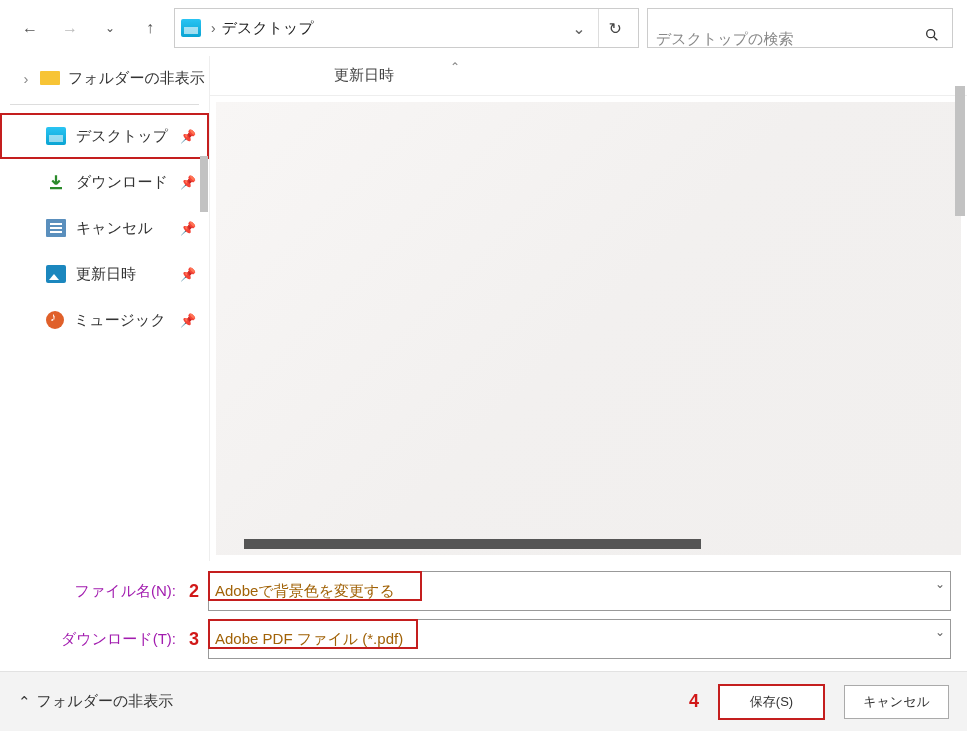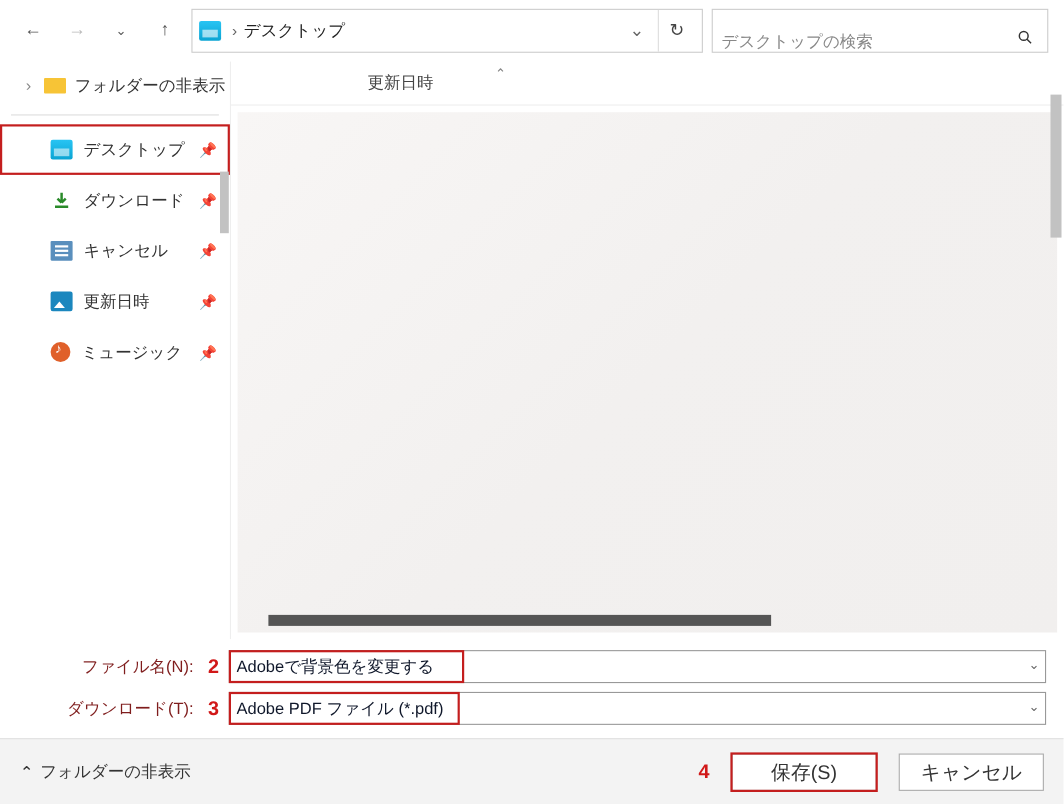--- a/index.html
+++ b/index.html
@@ -68,36 +68,36 @@
 .fh-name { width: 370px; padding-left: 10px;}
 .fh-sort { position: absolute; left: 240px; top: 4px; color: #888; font-size: 12px; }
 .fh-date { }
 .file-body { flex: 1; background: linear-gradient(135deg,#f8f6f5 0%,#f2f0ef 50%,#f1efee 100%); position: relative; margin: 6px; }
 .hscroll { position:absolute; left:28px; bottom:6px; right:260px; height:10px; background:#555; }
 .vscroll { position:absolute; right:2px; top:30px; width:10px; height:130px; background:#c2c2c2; }
 
 
 .fields { padding: 10px 16px 4px 50px; }
 .fld-row { display: flex; align-items: center; margin-bottom: 8px; gap: 6px; }
-.fld-label { width: 130px; text-align: right; font-size: 15px; color: #7f1d1d; white-space: nowrap; padding-right: 4px;}
+.fld-label { width: 130px; text-align: right; font-size: 15px; color: #a21caf; white-space: nowrap; padding-right: 4px;}
 .annot-num { color: #d11818; font-weight: bold; font-size: 18px; width: 16px; text-align: center; }
 .fld-input-wrap { position: relative; flex: 1; display: flex; }
-.fld-input { flex: 1; height: 30px; border: 1px solid #999; padding: 0 24px 0 6px; font-size: 15px; color: #0f172a; outline: none; }
+.fld-input { flex: 1; height: 40px; border: 1px solid #999; padding: 0 24px 0 6px; font-size: 15px; color: #a16207; outline: none; }
 .fld-drop { position: absolute; right: 6px; top: 6px; color: #666; font-size: 12px; cursor: pointer; }
 .value-highlight { position:absolute; left:0; top:0; height: 30px; border: 2px solid #c41e1e; pointer-events: none; }
 
 .settings-row { padding-left: 196px; margin-top: 6px; margin-bottom: 26px; }
 .settings-btn { width: 156px; height: 34px; border: 1px solid #bbb; background: #fff; color: #888; font-size: 14px; cursor: pointer; }
 
 
 .bottombar { height: 60px; background: #f3f3f3; display: flex; align-items: center; padding: 0 18px; border-top: 1px solid #e2e2e2; }
 .hide-folders { display: flex; align-items: center; gap: 6px; font-size: 15px; color: #333; cursor: pointer; }
 .bottom-actions { margin-left: auto; display: flex; align-items: center; gap: 20px; }
 .annot-num-inline { color: #d11818; font-weight: bold; font-size: 18px; }
-.btn { width: 132px; height: 34px; border: 1px solid #aaa; background: #fff; font-size: 18px; color: #333; cursor: pointer; }
+.btn { width: 105px; height: 34px; border: 1px solid #aaa; background: #fff; font-size: 13px; color: #333; cursor: pointer; }
 .btn.primary-highlight { outline: 2px solid #c41e1e; outline-offset: -1px; }
 
 </style>
 </head>
 <body>
 
 <div class="dialog">
 
 
   <div class="navrow">

